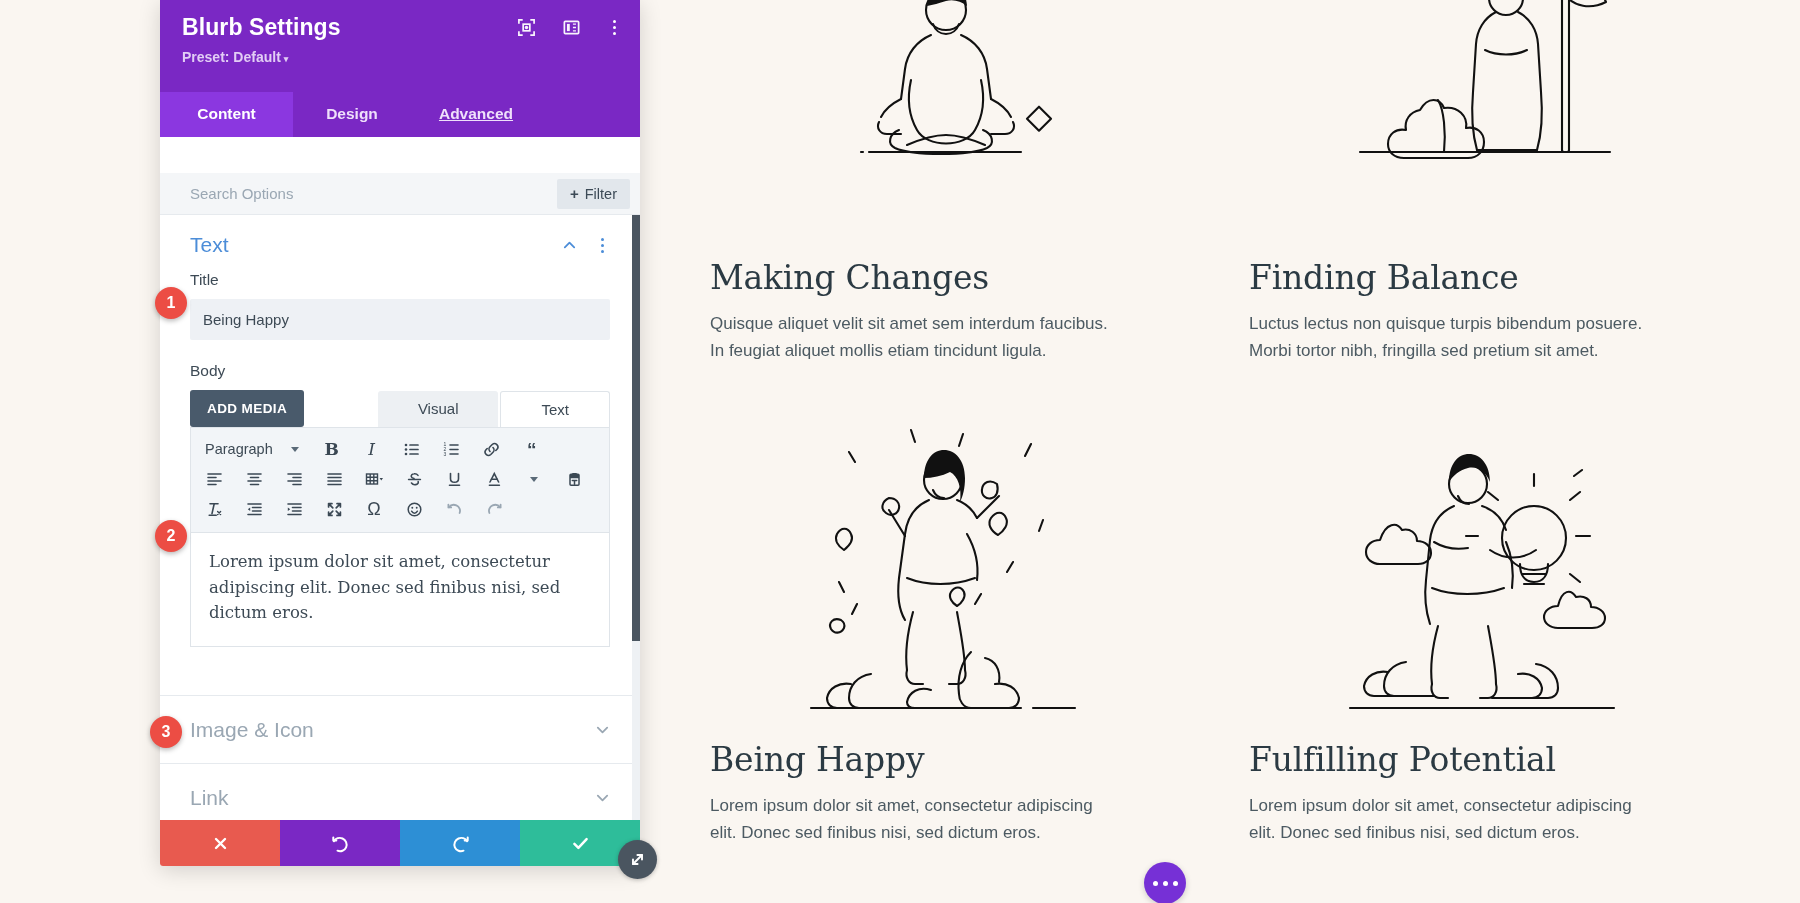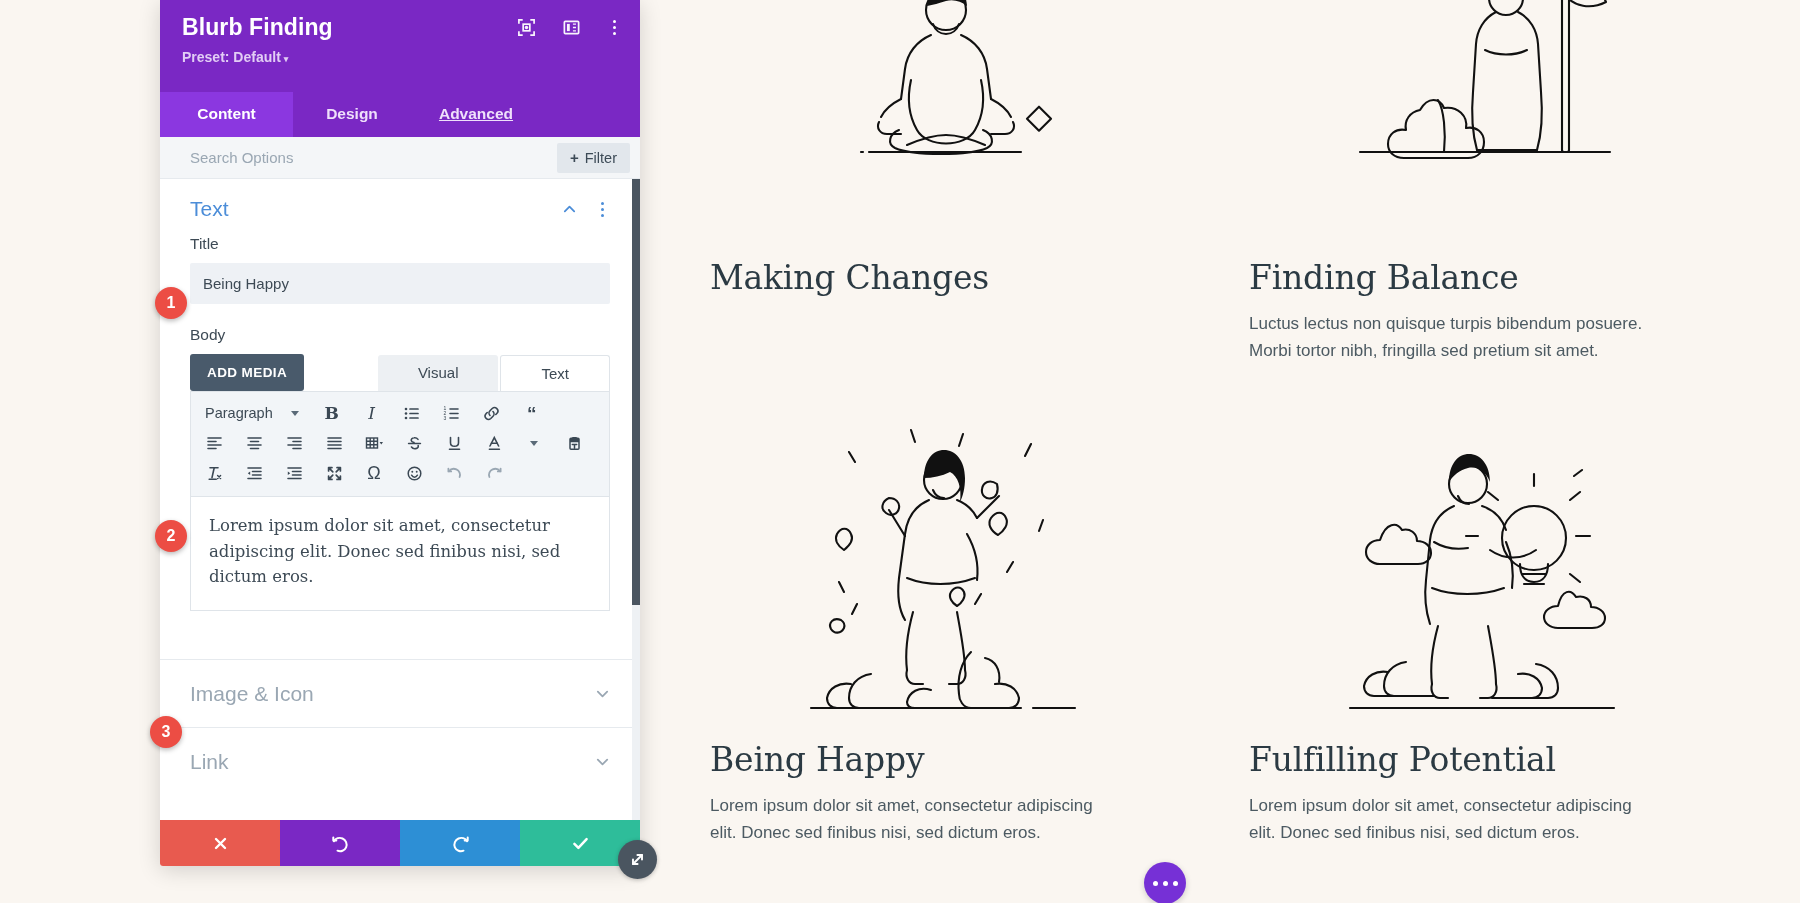--- a/index.html
+++ b/index.html
@@ -80,21 +80,21 @@
     text-align: center; cursor: pointer;
   }
   .tab.t1 { width: 133px; }
   .tab.t2 { width: 118px; }
   .tab.t3 { width: 130px; text-decoration: underline; }
   .tab.active { background: #8b37e0; color: #fff; }
 
   .searchbar {
     display: flex; align-items: center; justify-content: space-between;
     background: #f4f6f8; border-bottom: 1px solid #e6eaee;
-    padding: 0 10px 0 30px; height: 42px; flex: 0 0 auto;
+    padding: 0 10px 0 30px; height: 42px; flex: 0 0 auto; margin-top: 36px;
   }
   .search-input {
     border: none; background: transparent; outline: none;
     font-size: 15px; color: #8b99a6; font-family: "Liberation Sans", sans-serif;
     flex: 1;
   }
   .search-input::placeholder { color: #9aa7b3; }
   .filter-btn {
     display: flex; align-items: center; gap: 6px;
     background: #e2e7ec; color: #3c4a56; font-size: 14.5px; font-weight: 400;
@@ -228,20 +228,21 @@
             <path d="M232 182c3 6-1 12-8 12h-14"></path>
             <path d="M130 140c-4 18-2 36 6 50 10 18 48 18 58 0 8-14 10-32 6-50"></path>
             <path d="M118 190c-10 4-12 14-4 18 18 8 74 8 92 0 8-4 6-14-4-18"></path>
             <path d="M126 205c14-6 26-10 39-10s25 4 39 10"></path>
             <path d="M88 212h152"></path>
             <path d="M82 212h-2"></path>
             <rect x="250" y="170" width="17" height="17" transform="rotate(45 258 178)"></rect>
           </svg>
         </div>
         <div class="blurb-title">Making Changes</div>
+        <div class="blurb-body">Quisque aliquet velit sit amet sem interdum faucibus. In feugiat aliquet mollis etiam tincidunt ligula.</div>
       </div>
 
       <div class="blurb">
         <div class="blurb-art">
           <svg viewBox="0 0 330 300" fill="none" stroke="#111" stroke-width="2.1" stroke-linecap="round" stroke-linejoin="round">
             <path d="M60 40c30-34 78-40 112-18"></path>
             <circle cx="186" cy="58" r="17"></circle>
             <path d="M170 54c1-14 10-21 17-21s17 6 17 21c-6-4-13-6-19-4-6 2-10 3-15 4z" fill="#111" stroke="none"></path>
             <path d="M176 72c-12 6-19 18-20 32l-3 48"></path>
             <path d="M198 72c12 6 19 18 20 32l3 48"></path>
@@ -336,21 +337,21 @@
     <div class="fab">
       <i></i>
       <i></i>
       <i></i>
     </div>
   </div>
 
   <div class="modal">
 
     <div class="modal-header">
-      <div class="modal-title">Blurb Finding</div>
+      <div class="modal-title">Blurb Settings</div>
       <div class="preset-row">
         <span>Preset: Default</span><span class="preset-caret">▾</span>
       </div>
       <div class="header-icons">
         <span>
           <svg class="hicon" viewBox="0 0 20 20" fill="none" stroke="#fff" stroke-width="1.8">
             <path d="M2 6V2h4M18 6V2h-4M2 14v4h4M18 14v4h-4"></path>
             <rect x="6.5" y="6.5" width="7" height="7"></rect>
             <circle cx="10" cy="10" r="1.8" fill="#fff" stroke="none"></circle>
           </svg>

